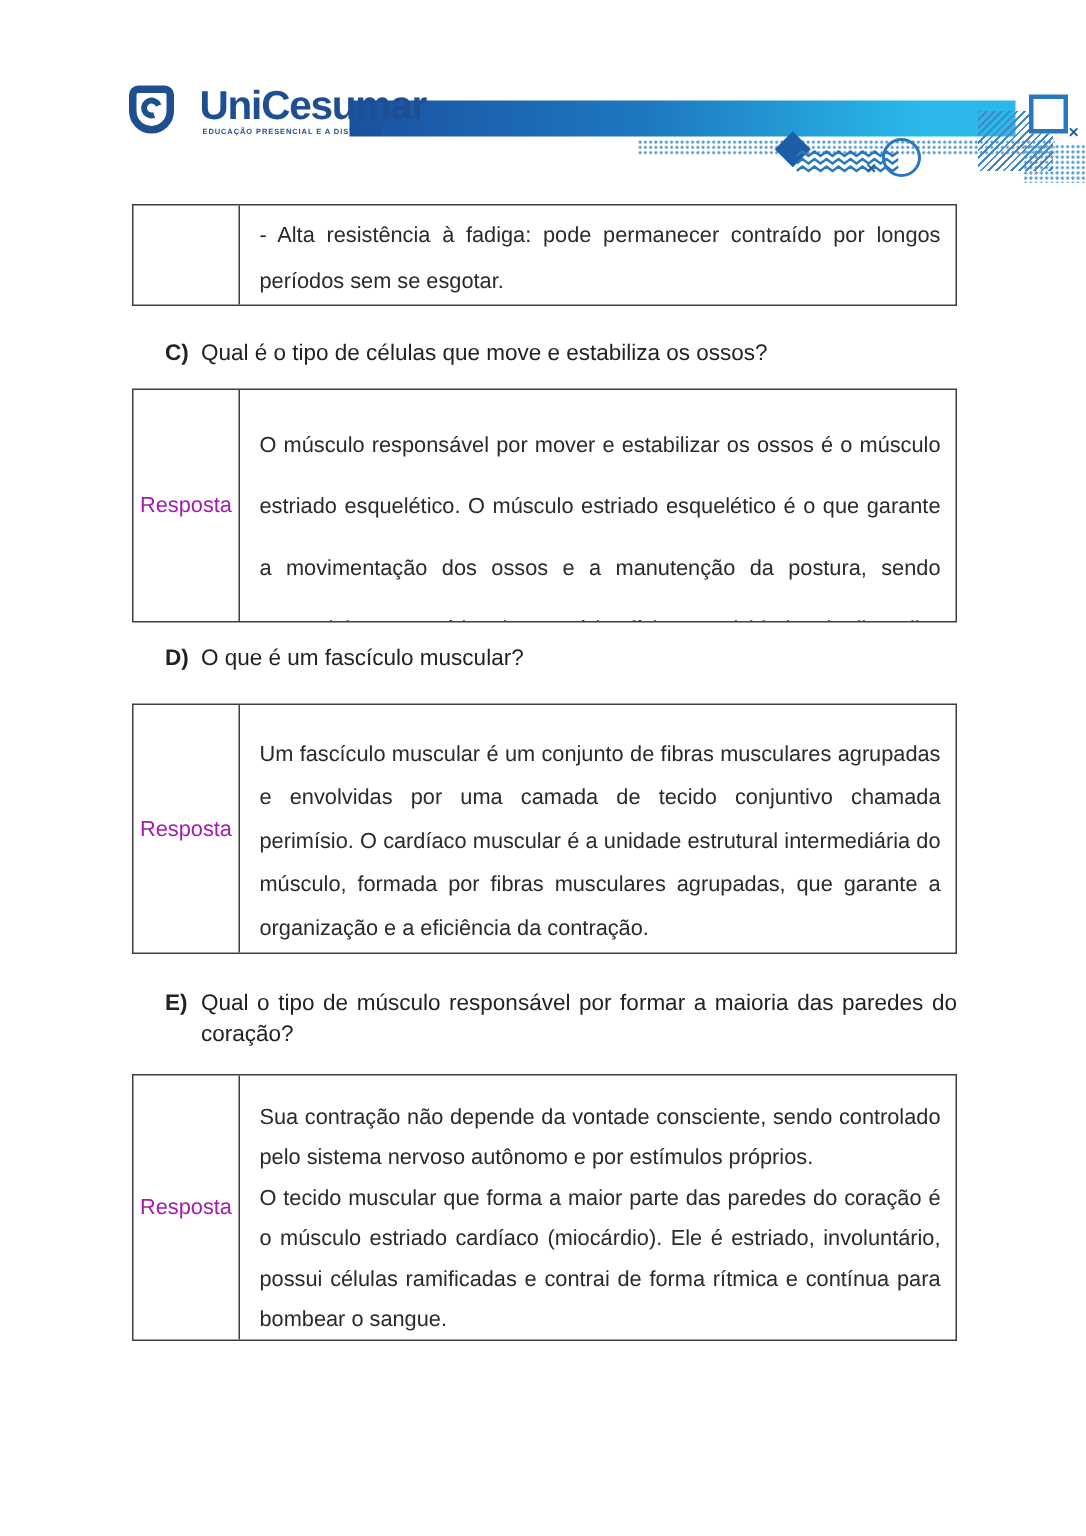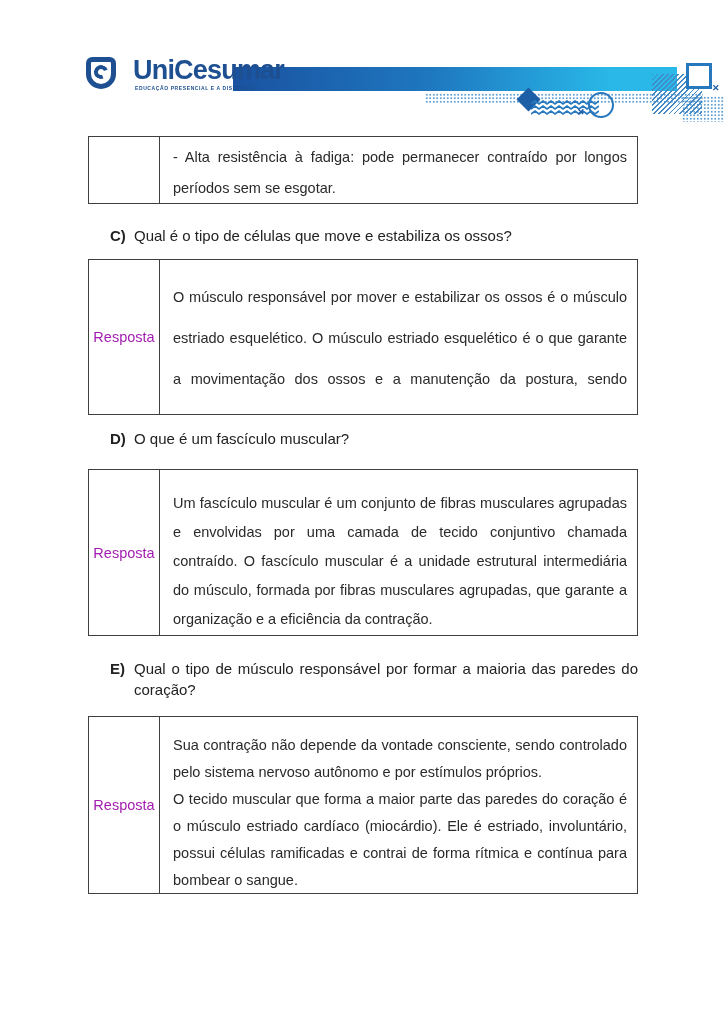--- a/index.html
+++ b/index.html
@@ -143,21 +143,21 @@
       </div>
     </div>
 
     <div class="question q-d">
       <span class="q-letter">D)</span>
       <span>O que é um fascículo muscular?</span>
     </div>
     <div class="ans-table t-d">
       <div class="label-cell">Resposta</div>
       <div class="text-cell">
-        <p>Um fascículo muscular é um conjunto de fibras musculares agrupadas e envolvidas por uma camada de tecido conjuntivo chamada contraído. O fascículo muscular é a unidade estrutural intermediária do músculo, formada por fibras musculares agrupadas, que garante a organização e a eficiência da contração.</p>
+        <p>Um fascículo muscular é um conjunto de fibras musculares agrupadas e envolvidas por uma camada de tecido conjuntivo chamada perimísio. O cardíaco muscular é a unidade estrutural intermediária do músculo, formada por fibras musculares agrupadas, que garante a organização e a eficiência da contração.</p>
       </div>
     </div>
 
     <div class="question q-e">
       <span class="q-letter">E)</span>
       <span>Qual o tipo de músculo responsável por formar a maioria das paredes do coração?</span>
     </div>
     <div class="ans-table t-e">
       <div class="label-cell">Resposta</div>
       <div class="text-cell">

